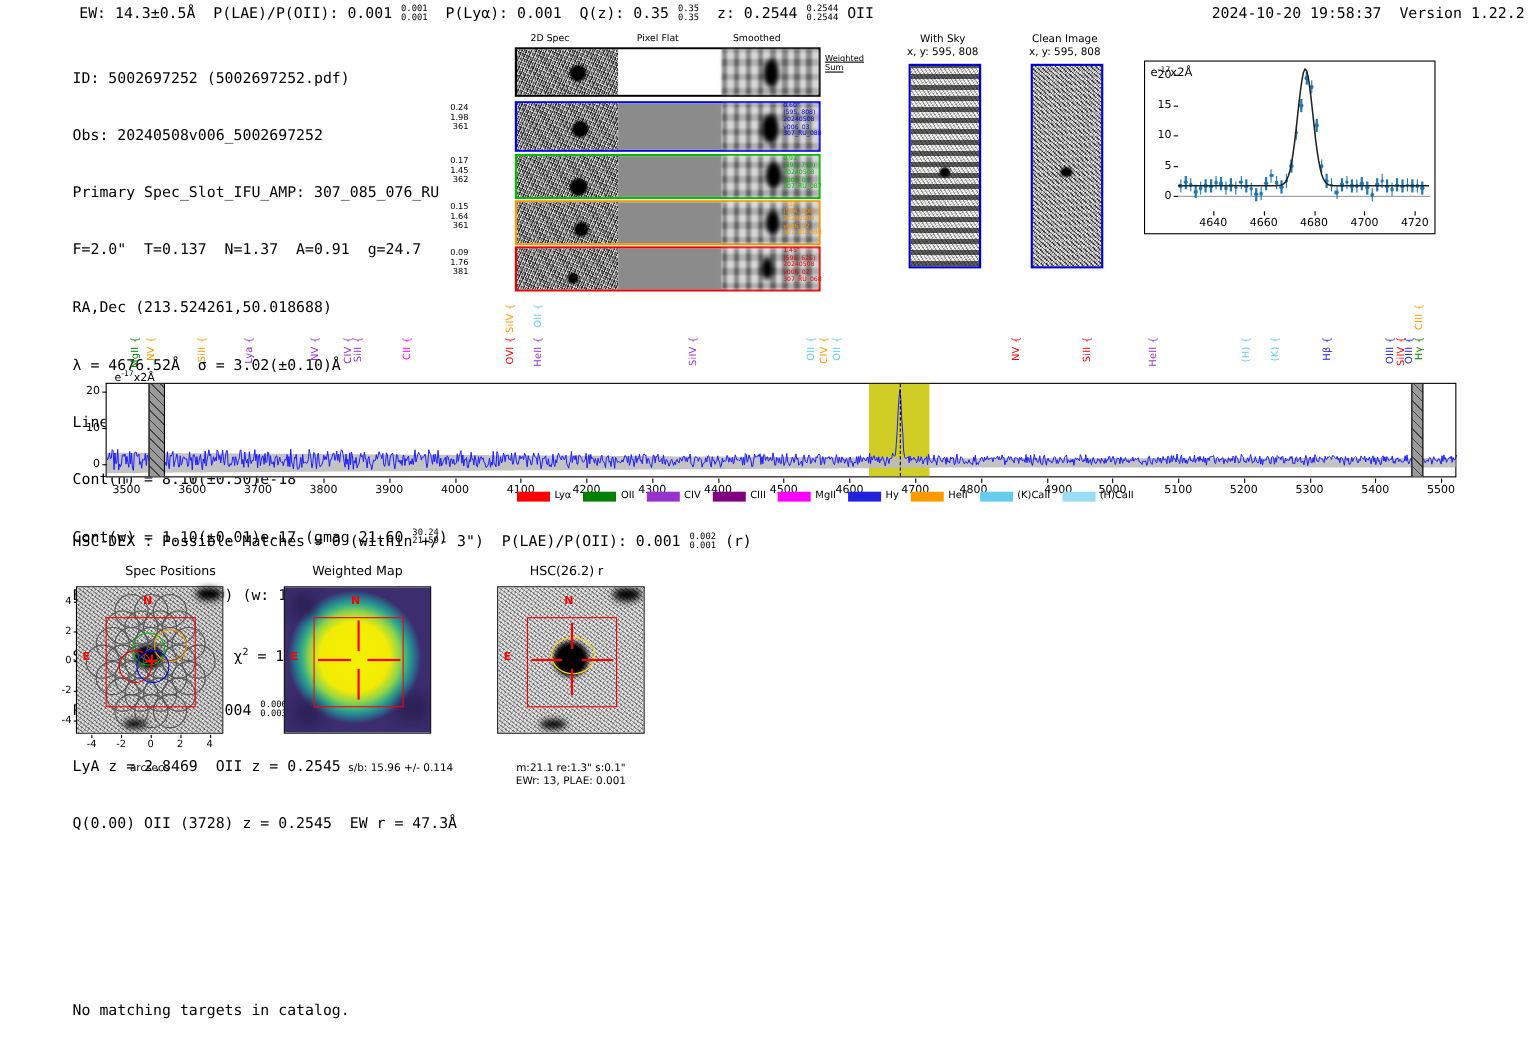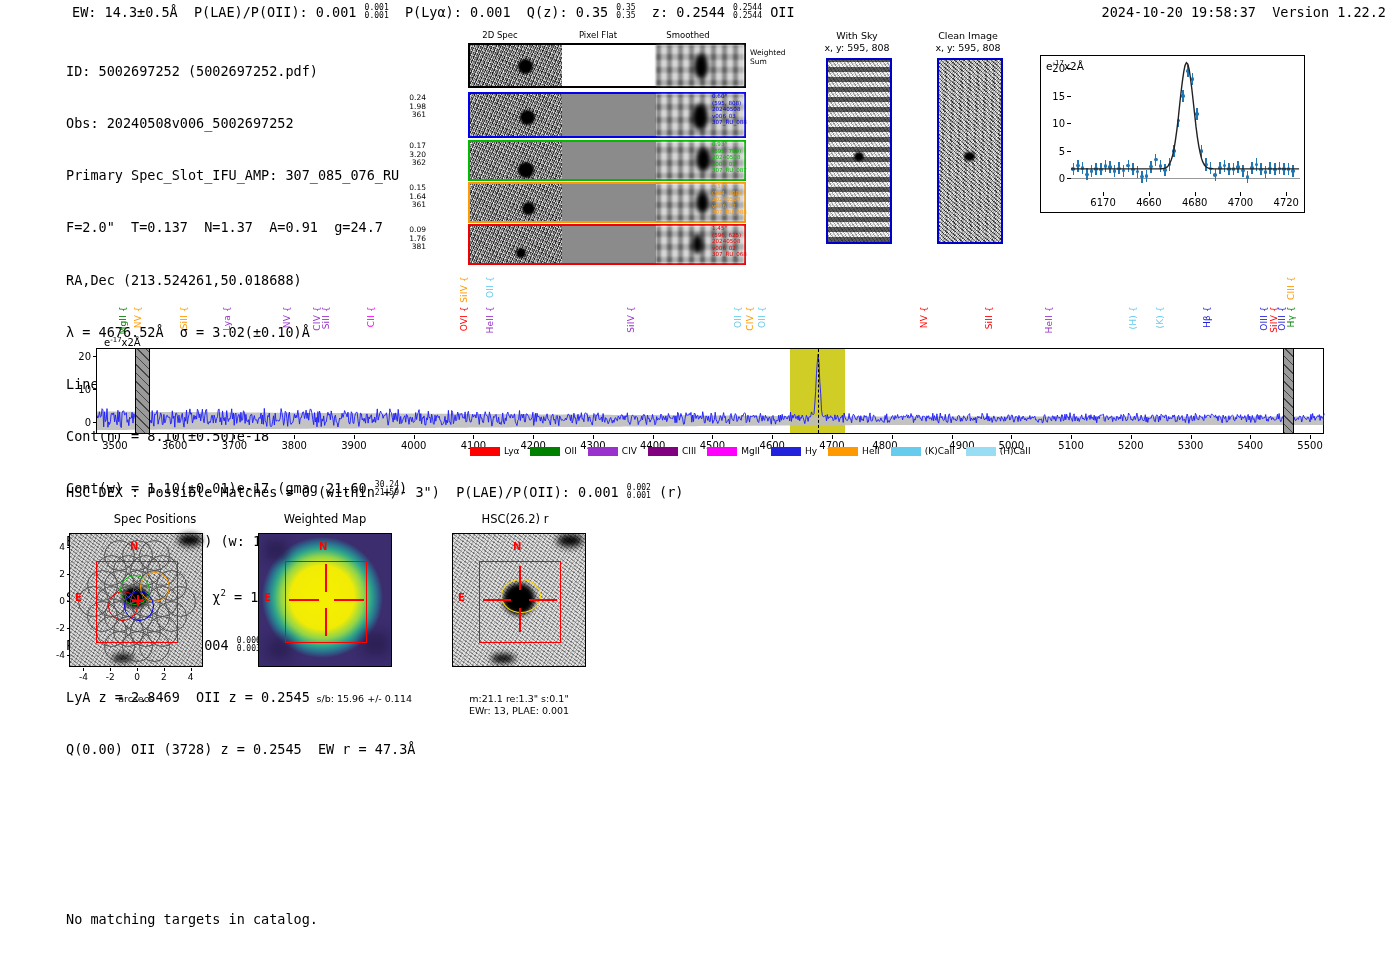--- a/index.html
+++ b/index.html
@@ -139,21 +139,21 @@
   <div class="p2d-title" style="left:128px;top:0;width:80px;text-align:center;">Pixel Flat</div>
   <div class="p2d-title" style="left:218px;top:0;width:80px;text-align:center;">Smoothed</div>
 
   <div class="stripwrap" style="left:38px;top:13px;width:278px;height:45px;border:2px solid #000;box-sizing:border-box;">
     <div class="strip noise" style="left:0;width:92px;"></div>
     <div class="strip flat-white" style="left:92px;width:94px;"></div>
     <div class="strip smooth" style="left:186px;width:88px;"></div>
     <div class="blob" style="left:48px;top:14px;width:15px;height:15px;"></div>
     <div class="blob soft" style="left:224px;top:9px;width:14px;height:25px;"></div>
   </div>
-  <div class="p2d-right" style="left:320px;top:18px;color:#000;white-space:pre;"><span style="font-size:7.5px;line-height:9px;display:block;">Weighted</span><span style="font-size:7.5px;line-height:9px;display:block;">Sum</span></div>
+  <div class="p2d-right" style="left:320px;top:18px;color:#000;white-space:pre;text-decoration:underline;"><span style="font-size:7.5px;line-height:9px;display:block;">Weighted</span><span style="font-size:7.5px;line-height:9px;display:block;">Sum</span></div>
 
   <div id="fiber-rows">
       <div class="stripwrap" style="left: 38px; top: 62px; width: 278px; height: 46px; border: 2px solid rgb(0, 0, 238); box-sizing: border-box;">
         <div class="strip noise" style="left:0;width:92px;"></div>
         <div class="strip flat-grey" style="left:92px;width:94px;"></div>
         <div class="strip smooth" style="left:186px;width:88px;"></div>
         <div class="blob" style="left:50px;top:16px;width:15px;height:15px;"></div>
         <div class="blob soft" style="left:222px;top:10px;width:16px;height:26px;"></div>
       </div>
       <div class="p2d-left" style="left: -38px; top: 64px; width: 34px;">
@@ -170,21 +170,21 @@
       </div>
       <div class="stripwrap" style="left: 38px; top: 110px; width: 278px; height: 41px; border: 2px solid rgb(0, 187, 0); box-sizing: border-box;">
         <div class="strip noise" style="left:0;width:92px;"></div>
         <div class="strip flat-grey" style="left:92px;width:94px;"></div>
         <div class="strip smooth" style="left:186px;width:88px;"></div>
         <div class="blob" style="left:48px;top:20px;width:16px;height:16px;"></div>
         <div class="blob soft" style="left:226px;top:6px;width:15px;height:23px;"></div>
       </div>
       <div class="p2d-left" style="left: -38px; top: 112px; width: 34px;">
         <div>0.17</div>
-        <div>3.20</div>
+        <div>1.45</div>
         <div>362</div>
       </div>
       <div class="p2d-right" style="left: 282px; top: 111px; width: 60px; color: rgb(0, 187, 0);">
         <div>0.93"</div>
         <div>(595, 799)</div>
         <div>20240508</div>
         <div>v006_01</div>
         <div>307_RU_087</div>
       </div>
       <div class="stripwrap" style="left: 38px; top: 152px; width: 278px; height: 41px; border: 2px solid rgb(255, 153, 0); box-sizing: border-box;">
@@ -256,21 +256,21 @@
       <div class="ticklab" style="left:0;top:122.25px;width:24px;text-align:right;transform:translateY(-50%)">0</div>
       <div class="tick" style="left:26px;top:94.75px;width:4px;height:1px;"></div>
       <div class="ticklab" style="left:0;top:94.75px;width:24px;text-align:right;transform:translateY(-50%)">5</div>
       <div class="tick" style="left:26px;top:67.25px;width:4px;height:1px;"></div>
       <div class="ticklab" style="left:0;top:67.25px;width:24px;text-align:right;transform:translateY(-50%)">10</div>
       <div class="tick" style="left:26px;top:39.75px;width:4px;height:1px;"></div>
       <div class="ticklab" style="left:0;top:39.75px;width:24px;text-align:right;transform:translateY(-50%)">15</div>
       <div class="tick" style="left:26px;top:12.25px;width:4px;height:1px;"></div>
       <div class="ticklab" style="left:0;top:12.25px;width:24px;text-align:right;transform:translateY(-50%)">20</div>
       <div class="tick" style="left:62.06px;top:136px;width:1px;height:4px;"></div>
-      <div class="ticklab" style="left:62.06px;top:141px;transform:translateX(-50%)">6170</div>
+      <div class="ticklab" style="left:62.06px;top:141px;transform:translateX(-50%)">4640</div>
       <div class="tick" style="left:107.86px;top:136px;width:1px;height:4px;"></div>
       <div class="ticklab" style="left:107.86px;top:141px;transform:translateX(-50%)">4660</div>
       <div class="tick" style="left:153.66000000000003px;top:136px;width:1px;height:4px;"></div>
       <div class="ticklab" style="left:153.66000000000003px;top:141px;transform:translateX(-50%)">4680</div>
       <div class="tick" style="left:199.46px;top:136px;width:1px;height:4px;"></div>
       <div class="ticklab" style="left:199.46px;top:141px;transform:translateX(-50%)">4700</div>
       <div class="tick" style="left:245.26px;top:136px;width:1px;height:4px;"></div>
       <div class="ticklab" style="left:245.26px;top:141px;transform:translateX(-50%)">4720</div>
       <div style="position:absolute;left:30px;top:122.25px;width:229px;height:1px;background:#999;"></div>
       <div class="errpt" style="left:31.54px;top:106.85000000000001px;width:1.5px;height:12.099999999999994px;"></div>

